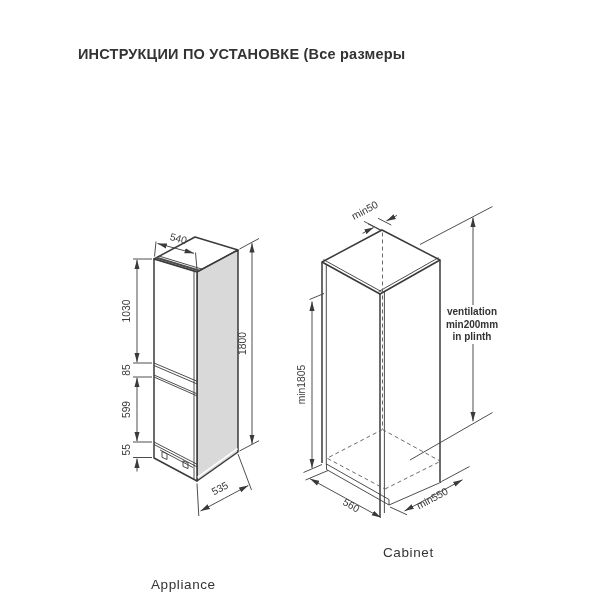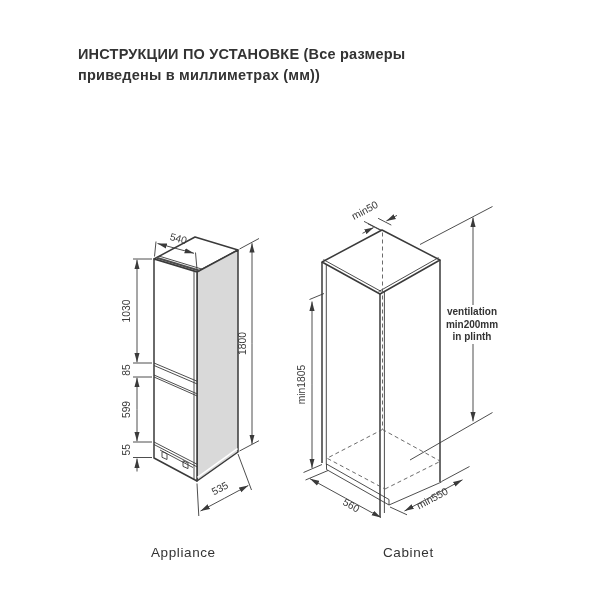--- a/index.html
+++ b/index.html
@@ -2,42 +2,41 @@
 <html><head>
 <meta charset="utf-8">
 <style>
   html,body{margin:0;padding:0;background:#fff;}
   .page{position:relative;width:600px;height:600px;background:#ffffff;overflow:hidden;
         font-family:"Liberation Sans", sans-serif;}
   .title{position:absolute;left:78px;top:44px;font-size:14.5px;font-weight:600;
          line-height:21px;color:#333;letter-spacing:0.2px;}
   .caption{position:absolute;top:545px;font-size:13.5px;font-weight:400;color:#333;
            letter-spacing:0.6px;}
-  .caption.appliance{left:151px;}
+  .caption.appliance{left:151px;margin-top:32px;}
   .caption.cabinet{left:383px;text-align:center;}
   svg{position:absolute;left:0;top:0;}
   .edge{fill:none;stroke:#3a3a3a;stroke-width:1.5;stroke-linejoin:round;}
   .edge-thin{fill:none;stroke:#3a3a3a;stroke-width:0.9;}
   .face-white{fill:#ffffff;stroke:#3a3a3a;stroke-width:1.5;stroke-linejoin:round;}
   .face-gray{fill:#d9d9d9;stroke:#3a3a3a;stroke-width:1.5;stroke-linejoin:round;}
   .band-dark{stroke:#4d4d4d;stroke-width:2.2;fill:none;}
   .hl{stroke:#ffffff;stroke-width:1.6;fill:none;}
   .dim{fill:none;stroke:#3a3a3a;stroke-width:0.9;}
   .dash{fill:none;stroke:#5a5a5a;stroke-width:0.9;stroke-dasharray:4 3;}
   text.dimtxt{font-family:"Liberation Sans", sans-serif;font-size:10.3px;fill:#3a3a3a;}
   text.vent{font-family:"Liberation Sans", sans-serif;font-size:10px;font-weight:700;fill:#333;}
 </style>
 </head>
 <body>
 
 <div class="page">
 
   <div class="title">
     <div>ИНСТРУКЦИИ ПО УСТАНОВКЕ (Все размеры</div>
-    <div>приведены в миллиметрах (мм))</div>
   </div>
 
   <svg width="600" height="600" viewBox="0 0 600 600">
     <defs>
       <marker id="ah" viewBox="0 0 10 6" refX="9.4" refY="3" markerWidth="10" markerHeight="6" orient="auto" markerUnits="userSpaceOnUse">
         <path d="M0,0.4 L9.4,3 L0,5.6 Z" fill="#3a3a3a"></path>
       </marker>
     </defs>
 
     <g>

